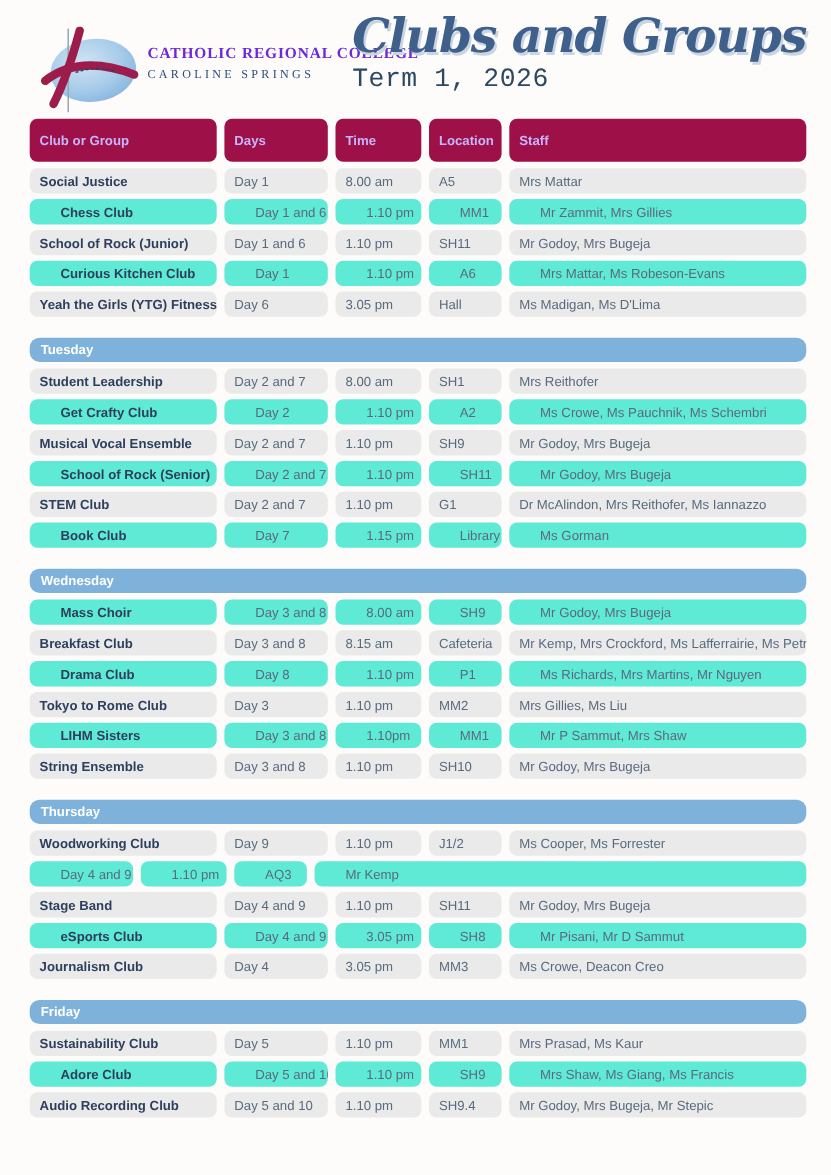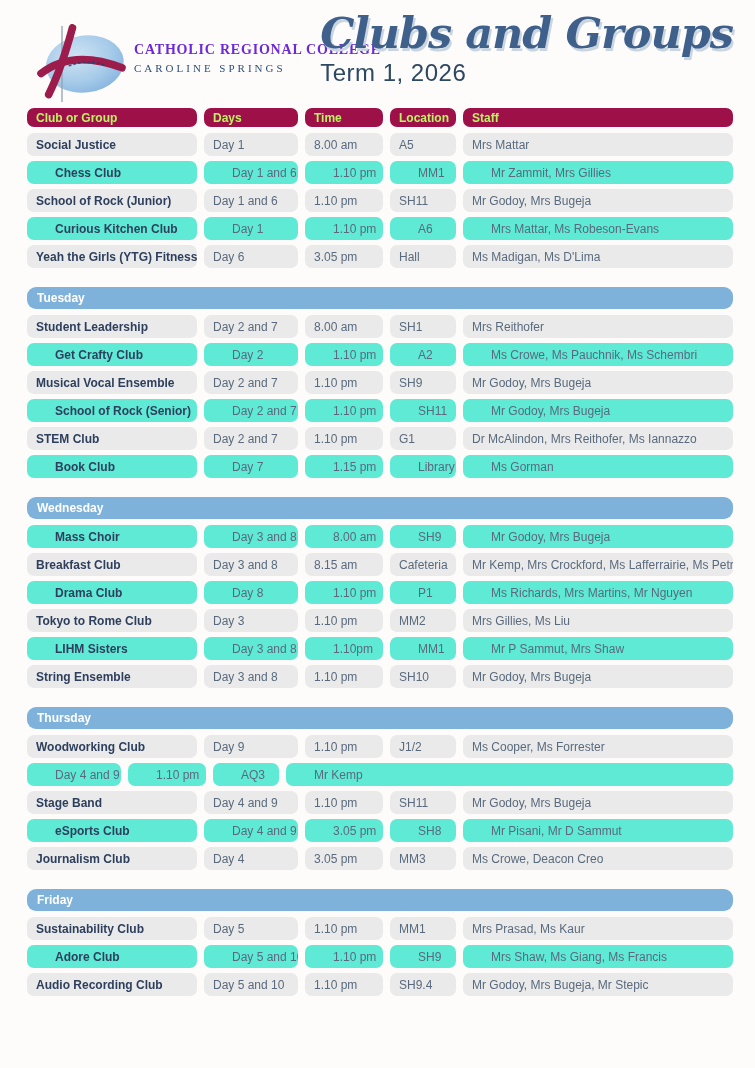--- a/index.html
+++ b/index.html
@@ -23,33 +23,33 @@
     font-family:"Liberation Serif", serif; font-weight:400;
     font-size:11px; letter-spacing:3px; color:#2d4f7d; margin-top:4px;
   }
   .title-block { position:absolute; right:22px; top:8px; text-align:left; }
   .doc-title {
     font-family:"DejaVu Serif", serif; font-style:italic; font-weight:700;
     font-size:43px; line-height:50px; color:#3e608a; letter-spacing:-1px;
     text-shadow:2px 3px 0 #c9d5e1;
   }
   .doc-subtitle {
-    font-family:Liberation Sans, sans-serif;
+    font-family:Liberation Mono, monospace;
     font-size:24px; color:#2c4863; margin-top:1px; letter-spacing:0.5px;
   }
 
   
   .table { padding:0 22px 0 27px; }
   .flexrow { display:flex; gap:7px; }
   .col-club { width:170px; } .col-days { width:94px; } .col-time { width:78px; }
   .col-loc  { width:66px; }  .col-staff { flex:1; }
 
   .header-pill {
-    background:#9e1148; color:#bef264; font-weight:700; font-size:12px;
-    border-radius:7px; height:19px; display:flex; align-items:center;
+    background:#9e1148; color:#c4b5fd; font-weight:700; font-size:12px;
+    border-radius:7px; height:39px; display:flex; align-items:center;
     padding:0 9px; box-sizing:border-box;
   }
   .day-banner {
     background:#7fb2db; color:#ffffff; font-weight:700; font-size:12px;
     border-radius:9px; height:22px; display:flex; align-items:center;
     padding:0 10px; margin-top:19px;
   }
   .day-section:first-child .day-banner { margin-top:11px; }
   .rows { display:flex; flex-direction:column; gap:5px; margin-top:6px;text-align:right; }
   .row { display:flex; gap:7px; height:23px; }

